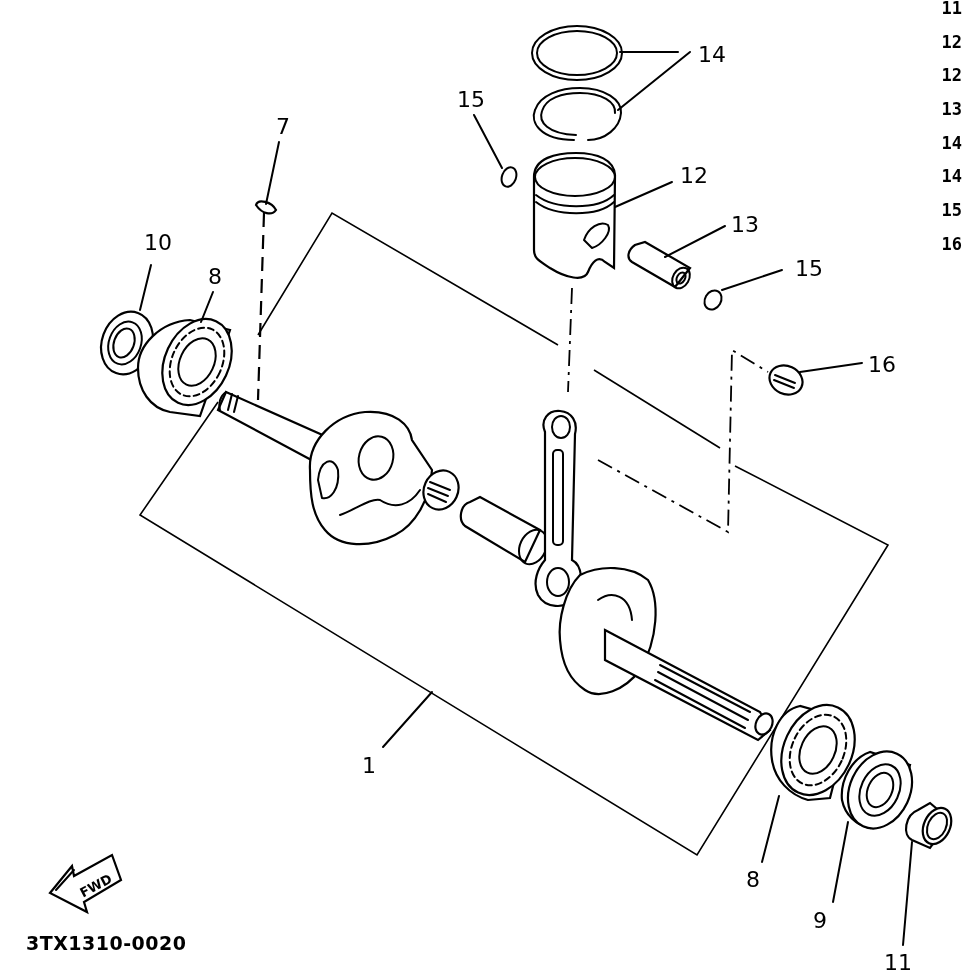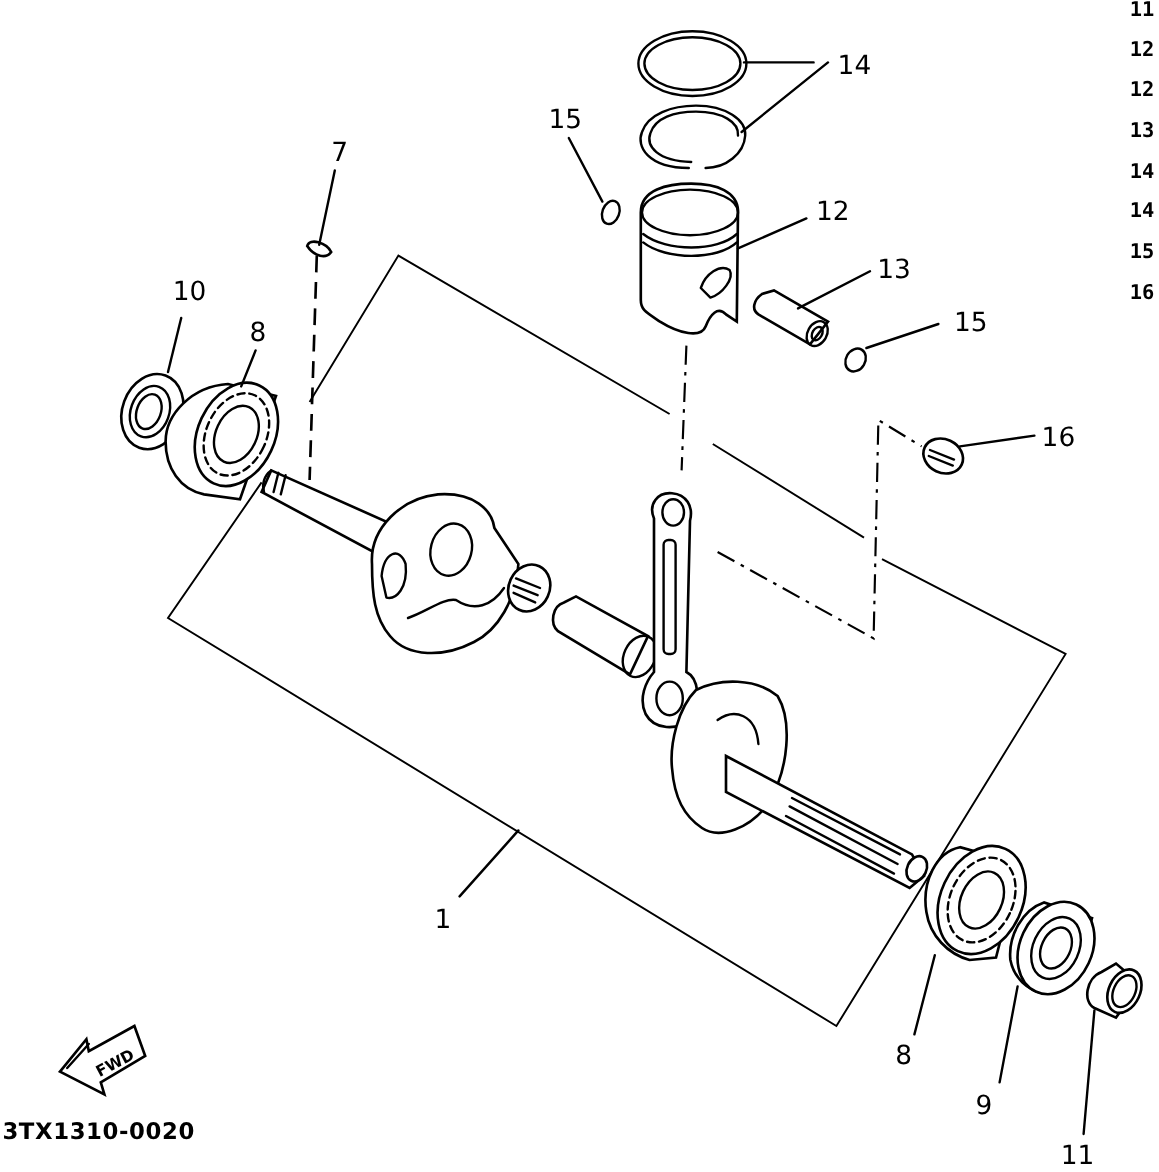--- a/index.html
+++ b/index.html
@@ -8,21 +8,21 @@
   svg#diagram { position: absolute; left: 0; top: 0; }
   .ln { stroke: #000; stroke-width: 2; fill: none; stroke-linecap: round; stroke-linejoin: round; }
   .thin { stroke: #000; stroke-width: 1.6; fill: none; }
   .dash { stroke: #000; stroke-width: 2.2; fill: none; stroke-dasharray: 14 8; }
   .dashdot { stroke: #000; stroke-width: 1.8; fill: none; stroke-dasharray: 16 6 3 6; }
   .fillw { fill: #fff; stroke: #000; stroke-width: 2.2; }
   .callout { font-family: "DejaVu Sans", sans-serif; font-size: 22px; font-weight: normal; fill: #000; }
   .side-list { position: absolute; right: 4px; top: -8px; width: 40px; text-align: right;
                font-family: "DejaVu Sans Mono", monospace; font-weight: bold; font-size: 17px; line-height: 33.7px; }
   .side-list div { height: 33.7px; }
-  .ref-code { position: absolute; left: 2px; top: 932px; font-family: "DejaVu Sans", sans-serif;
+  .ref-code { position: absolute; left: 26px; top: 932px; font-family: "DejaVu Sans", sans-serif;
               font-weight: bold; font-size: 19px; letter-spacing: 0.5px; }
 </style>
 </head>
 <body>
 
 <div class="side-list">
   <div>11</div>
   <div>12</div>
   <div>12</div>
   <div>13</div>

